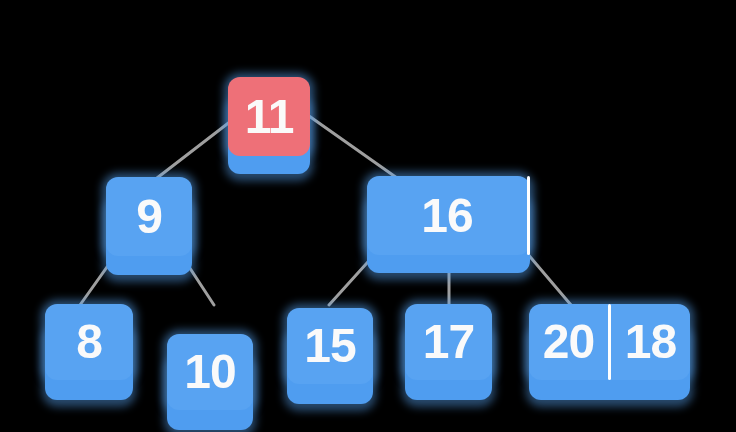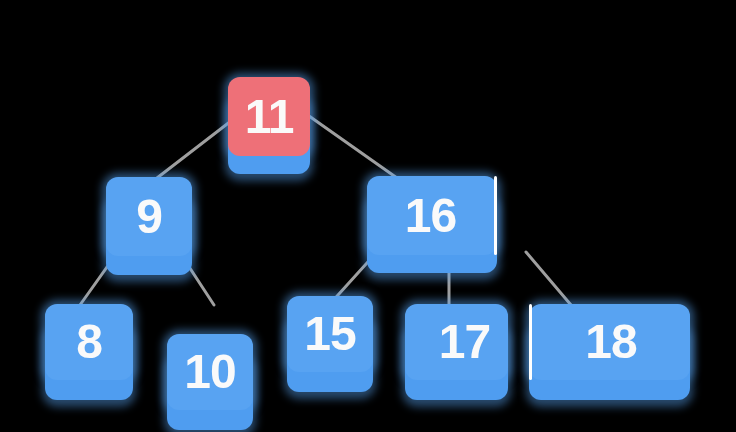--- a/index.html
+++ b/index.html
@@ -69,34 +69,35 @@
       <line x1="449" y1="253" x2="449" y2="305" stroke="#9f9f9f" stroke-width="3" stroke-linecap="round"></line>
       <line x1="526" y1="252" x2="571" y2="305" stroke="#9f9f9f" stroke-width="3" stroke-linecap="round"></line>
     </svg>
   <div>
       <div class="node highlighted" style="left: 228px; top: 49px; width: 82px; height: 79px; margin-top: 28px; --dy: 18px;">
         <span class="key">11</span>
       </div>
       <div class="node" style="left: 106px; top: 177px; width: 86px; height: 79px; --dy: 19px;">
         <span class="key">9</span>
       </div>
-      <div class="node" style="left: 367px; top: 176px; width: 130px; height: 79px; --dy: 18px;">
+      <div class="node" style="left: 367px; top: 176px; width: 163px; height: 79px; --dy: 18px;">
         <span class="key">16</span>
         <div class="divider"></div>
       </div>
       <div class="node" style="left: 45px; top: 304px; width: 88px; height: 76px; --dy: 20px;">
         <span class="key">8</span>
       </div>
       <div class="node" style="left: 167px; top: 304px; width: 86px; height: 76px; margin-top: 30px; --dy: 20px;">
         <span class="key">10</span>
       </div>
-      <div class="node" style="left: 287px; top: 296px; width: 86px; height: 76px; --dy: 20px;">
+      <div class="node" style="left: 287px; top: 308px; width: 86px; height: 76px; --dy: 20px;">
         <span class="key">15</span>
       </div>
-      <div class="node" style="left: 405px; top: 304px; width: 87px; height: 76px; padding-left: 16px; --dy: 20px;">
+      <div class="node" style="left: 405px; top: 304px; width: 87px; height: 76px; --dy: 20px;">
         <span class="key">17</span>
       </div>
       <div class="node" style="left: 529px; top: 304px; width: 161px; height: 76px; --dy: 20px;">
+        <span class="key">20</span>
         <div class="divider"></div>
         <span class="key">18</span>
       </div>
     </div>
 </div>
 
 </body></html>

